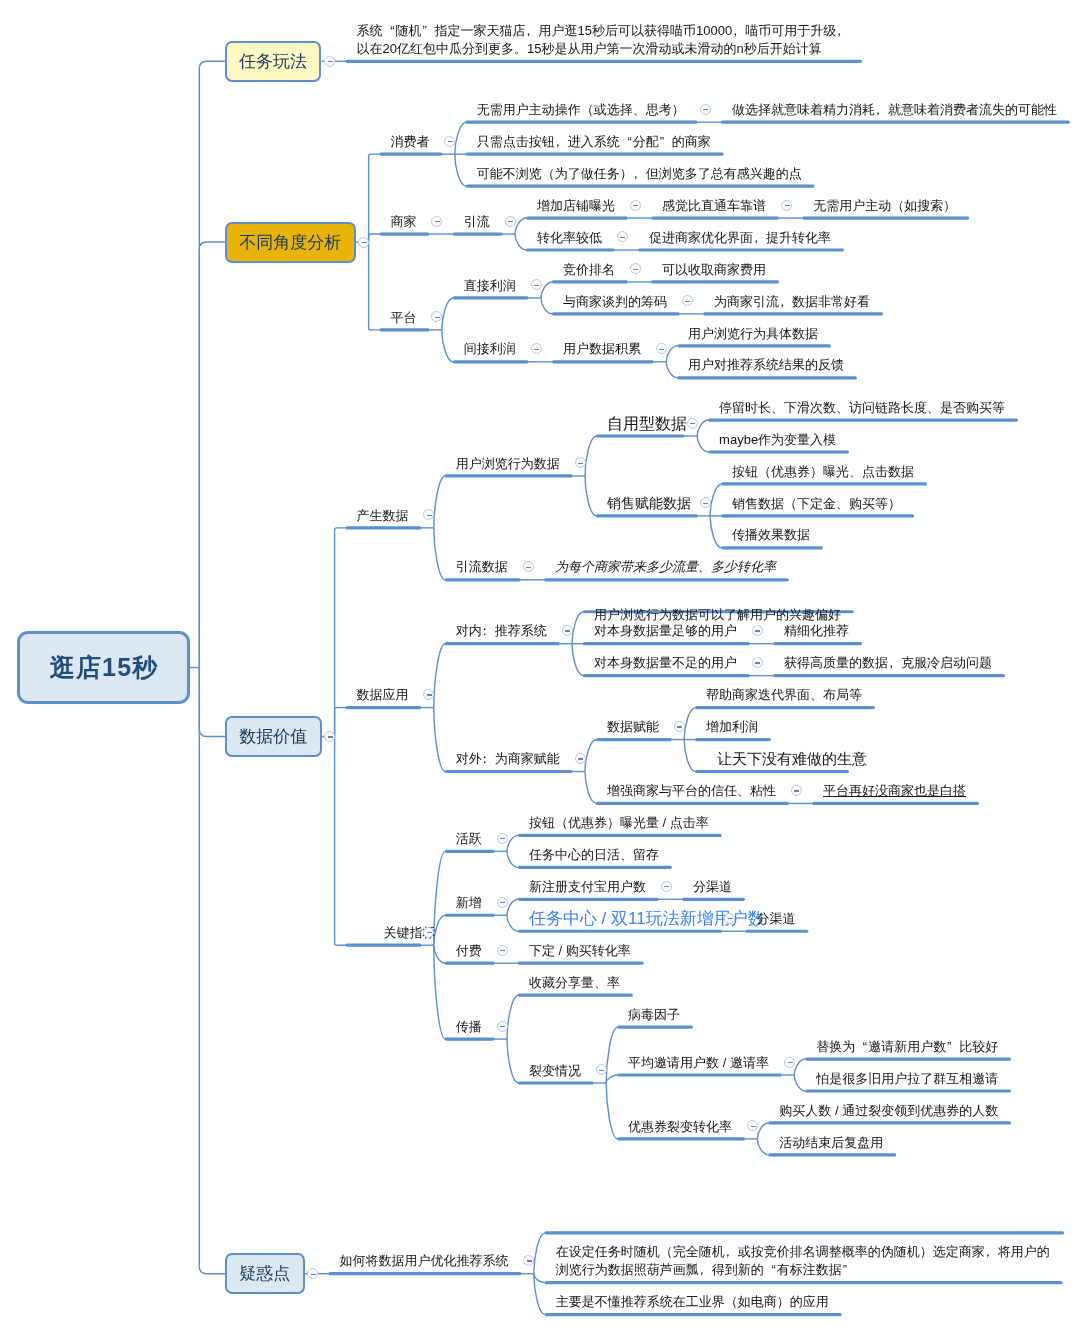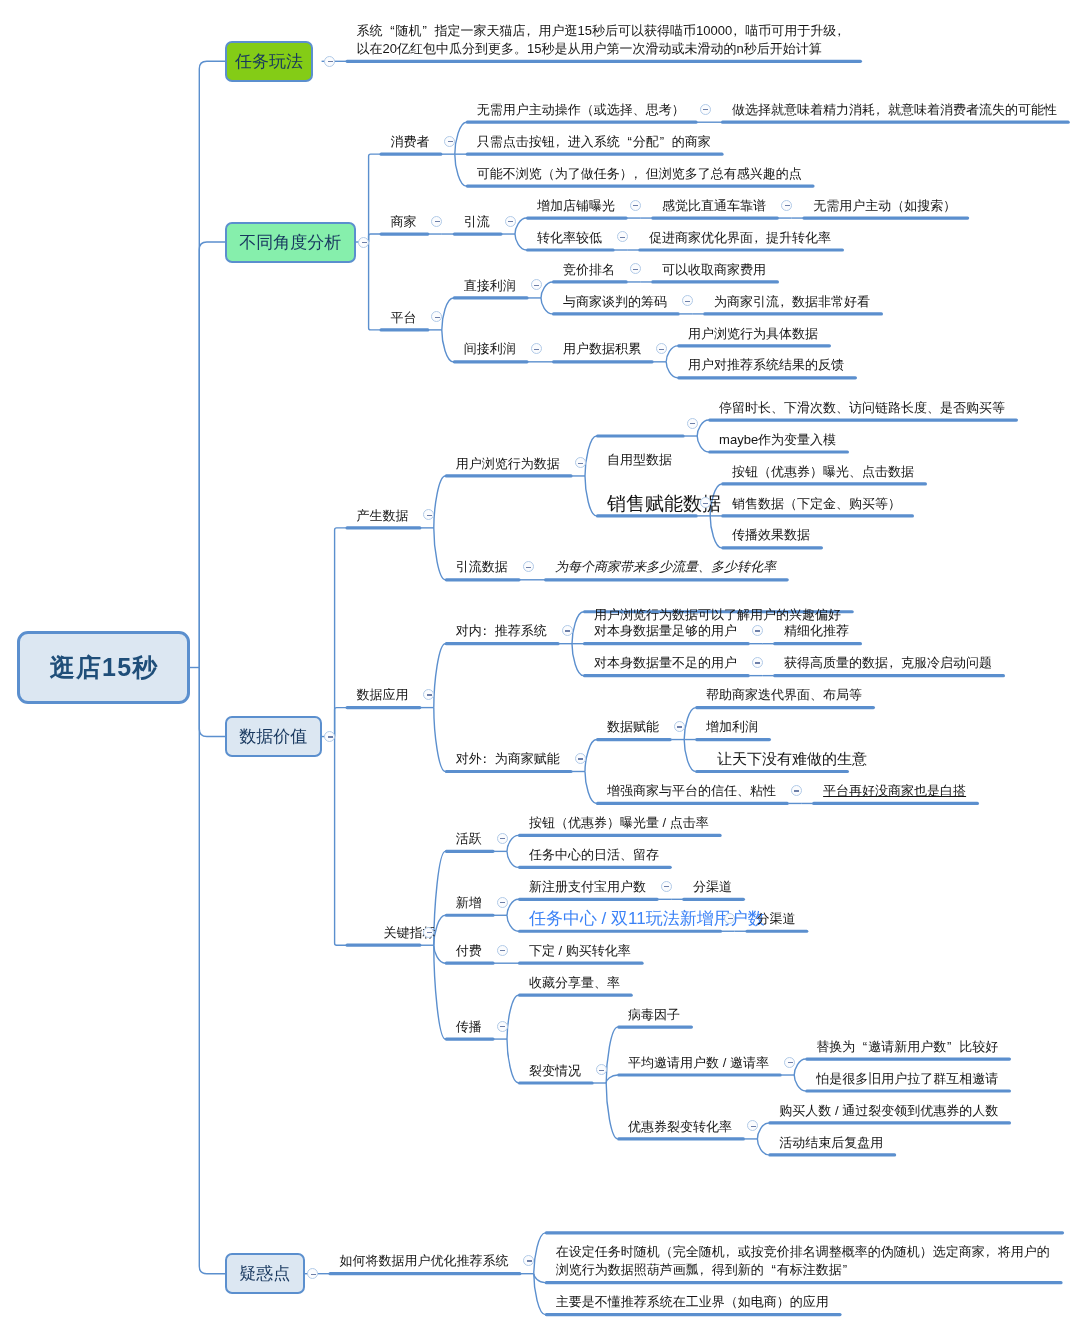--- a/index.html
+++ b/index.html
@@ -214,29 +214,29 @@
       <path d="M533.8000000000001 1273.71 C533.8000000000001 1257.1965 538.6300000000001 1232.835 545.3000000000001 1232.835" fill="none" stroke="#5b8fce" stroke-width="1.4"></path>
       <path d="M533.8000000000001 1273.71 C533.8000000000001 1277.3157 538.6300000000001 1282.635 545.3000000000001 1282.635" fill="none" stroke="#5b8fce" stroke-width="1.4"></path>
       <path d="M533.8000000000001 1273.71 C533.8000000000001 1290.2235 538.6300000000001 1314.585 545.3000000000001 1314.585" fill="none" stroke="#5b8fce" stroke-width="1.4"></path>
       <path d="M546.3000000000001 1232.835 H1062.46875" fill="none" stroke="#5b8fce" stroke-width="3.2" stroke-linecap="round"></path>
       <path d="M546.3000000000001 1282.635 H1061" fill="none" stroke="#5b8fce" stroke-width="3.2" stroke-linecap="round"></path>
       <path d="M546.3000000000001 1314.585 H840" fill="none" stroke="#5b8fce" stroke-width="3.2" stroke-linecap="round"></path>
     </svg>
 <div class="root-node" style="left: 17px; top: 631.005px; width: 173px; height: 73px; background: rgb(220, 231, 242); border: 3px solid rgb(91, 143, 206); color: rgb(31, 78, 121); font-size: 25px;">
       <span>逛店15秒</span>
     </div>
-    <div class="l1-node" style="left: 225px; top: 40.8px; width: 88px; height: 41px; background: #84cc16; border: 2px solid rgb(91, 143, 206); border-radius: 7px; color: rgb(23, 55, 94); font-size: 17px;">
+    <div class="l1-node" style="left: 225px; top: 40.8px; width: 96px; height: 41px; background: #fef9c3; border: 2px solid rgb(91, 143, 206); border-radius: 7px; color: rgb(23, 55, 94); font-size: 17px;">
       <span>任务玩法</span>
     </div>
     <div class="toggle" style="left: 324.1px; top: 55.8px;">
       <i></i>
     </div>
     <div class="topic" style="left: 356.5px; top: 22.1px; font-size: 13px; line-height: 17.85px; color: rgb(20, 20, 20);">系统<span class="fwq fwq-r"><i>“</i></span>随机<span class="fwq fwq-l"><i>”</i></span>指定一家天猫店<span class="fwq fwq-l"><i>，</i></span>用户逛15秒后可以获得喵币10000<span class="fwq fwq-l"><i>，</i></span>喵币可用于升级<span class="fwq fwq-l"><i>，</i></span>
 以在20亿红包中瓜分到更多。15秒是从用户第一次滑动或未滑动的n秒后开始计算</div>
-    <div class="l1-node" style="left: 225px; top: 221.518px; width: 130.6px; height: 41px; background: #86efac; border: 2px solid rgb(91, 143, 206); border-radius: 7px; color: rgb(23, 55, 94); font-size: 17px;">
+    <div class="l1-node" style="left: 225px; top: 221.518px; width: 130.6px; height: 41px; background: #eab308; border: 2px solid rgb(91, 143, 206); border-radius: 7px; color: rgb(23, 55, 94); font-size: 17px;">
       <span>不同角度分析</span>
     </div>
     <div class="toggle" style="left: 358.1px; top: 236.518px;">
       <i></i>
     </div>
     <div class="topic" style="left: 390.5px; top: 132.805px; font-size: 13px; line-height: 17.85px; color: rgb(20, 20, 20);">消费者</div>
     <div class="toggle" style="left: 444.3px; top: 135.64px;">
       <i></i>
     </div>
     <div class="topic" style="left: 476.7px; top: 100.855px; font-size: 13px; line-height: 17.85px; color: rgb(20, 20, 20);">无需用户主动操作（或选择、思考）</div>
@@ -303,27 +303,27 @@
       <i></i>
     </div>
     <div class="topic" style="left: 356.5px; top: 506.526px; font-size: 13px; line-height: 17.85px; color: rgb(20, 20, 20);">产生数据</div>
     <div class="toggle" style="left: 423.3px; top: 509.361px;">
       <i></i>
     </div>
     <div class="topic" style="left: 455.7px; top: 454.607px; font-size: 13px; line-height: 17.85px; color: rgb(20, 20, 20);">用户浏览行为数据</div>
     <div class="toggle" style="left: 574.5px; top: 457.442px;">
       <i></i>
     </div>
-    <div class="topic" style="left: 606.9px; top: 414.67px; font-size: 13px; line-height: 17.85px; color: rgb(20, 20, 20); margin-top: 36px;">自用型数据</div>
+    <div class="topic" style="left: 606.9px; top: 414.67px; font-size: 16px; line-height: 17.85px; color: rgb(20, 20, 20);">自用型数据</div>
     <div class="toggle" style="left: 686.7px; top: 417.505px;">
       <i></i>
     </div>
     <div class="topic" style="left: 719.1px; top: 398.695px; font-size: 13px; line-height: 17.85px; color: rgb(20, 20, 20);">停留时长、下滑次数、访问链路长度、是否购买等</div>
     <div class="topic" style="left: 719.1px; top: 430.645px; font-size: 13px; line-height: 17.85px; color: rgb(20, 20, 20);">maybe作为变量入模</div>
-    <div class="topic" style="left: 606.9px; top: 494.545px; font-size: 19px; line-height: 17.85px; color: rgb(20, 20, 20);">销售赋能数据</div>
+    <div class="topic" style="left: 606.9px; top: 494.545px; font-size: 14px; line-height: 17.85px; color: rgb(20, 20, 20);">销售赋能数据</div>
     <div class="toggle" style="left: 699.7px; top: 497.38px;">
       <i></i>
     </div>
     <div class="topic" style="left: 732.1px; top: 462.595px; font-size: 13px; line-height: 17.85px; color: rgb(20, 20, 20);">按钮（优惠券）曝光、点击数据</div>
     <div class="topic" style="left: 732.1px; top: 494.545px; font-size: 13px; line-height: 17.85px; color: rgb(20, 20, 20);">销售数据（下定金、购买等）</div>
     <div class="topic" style="left: 732.1px; top: 526.495px; font-size: 13px; line-height: 17.85px; color: rgb(20, 20, 20);">传播效果数据</div>
     <div class="topic" style="left: 455.7px; top: 558.445px; font-size: 13px; line-height: 17.85px; color: rgb(20, 20, 20);">引流数据</div>
     <div class="toggle" style="left: 522.5px; top: 561.28px;">
       <i></i>
     </div>

